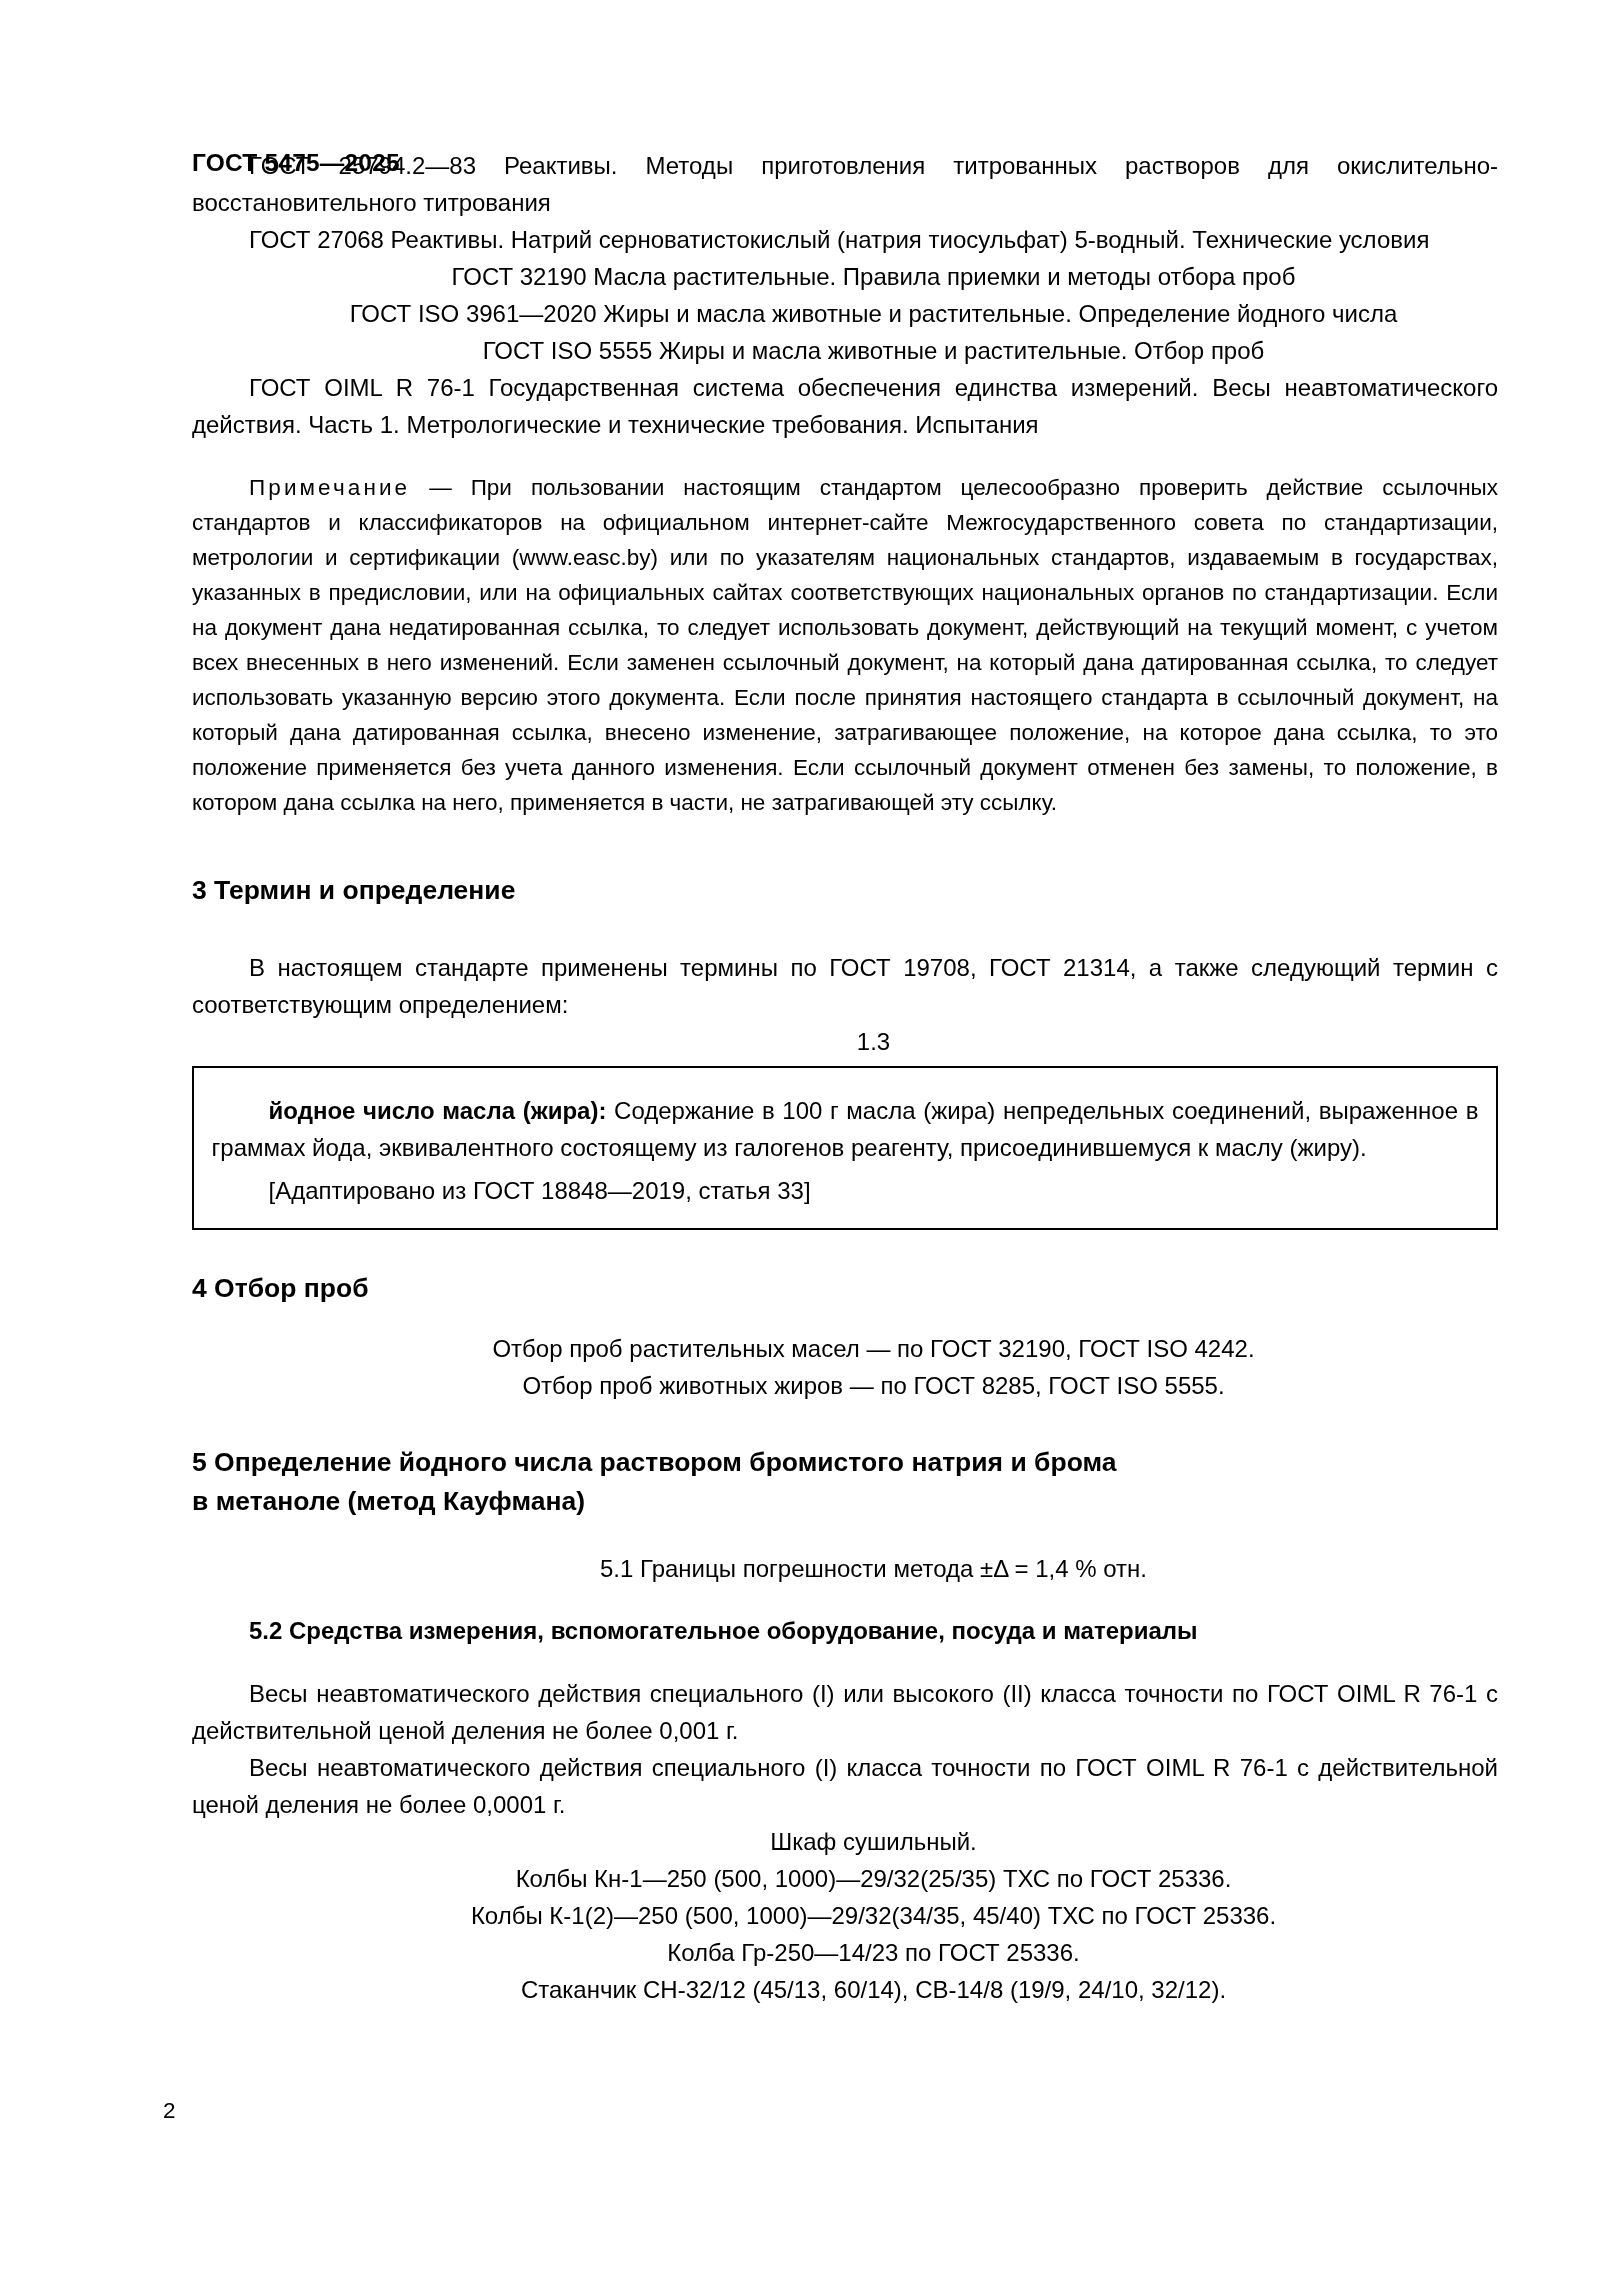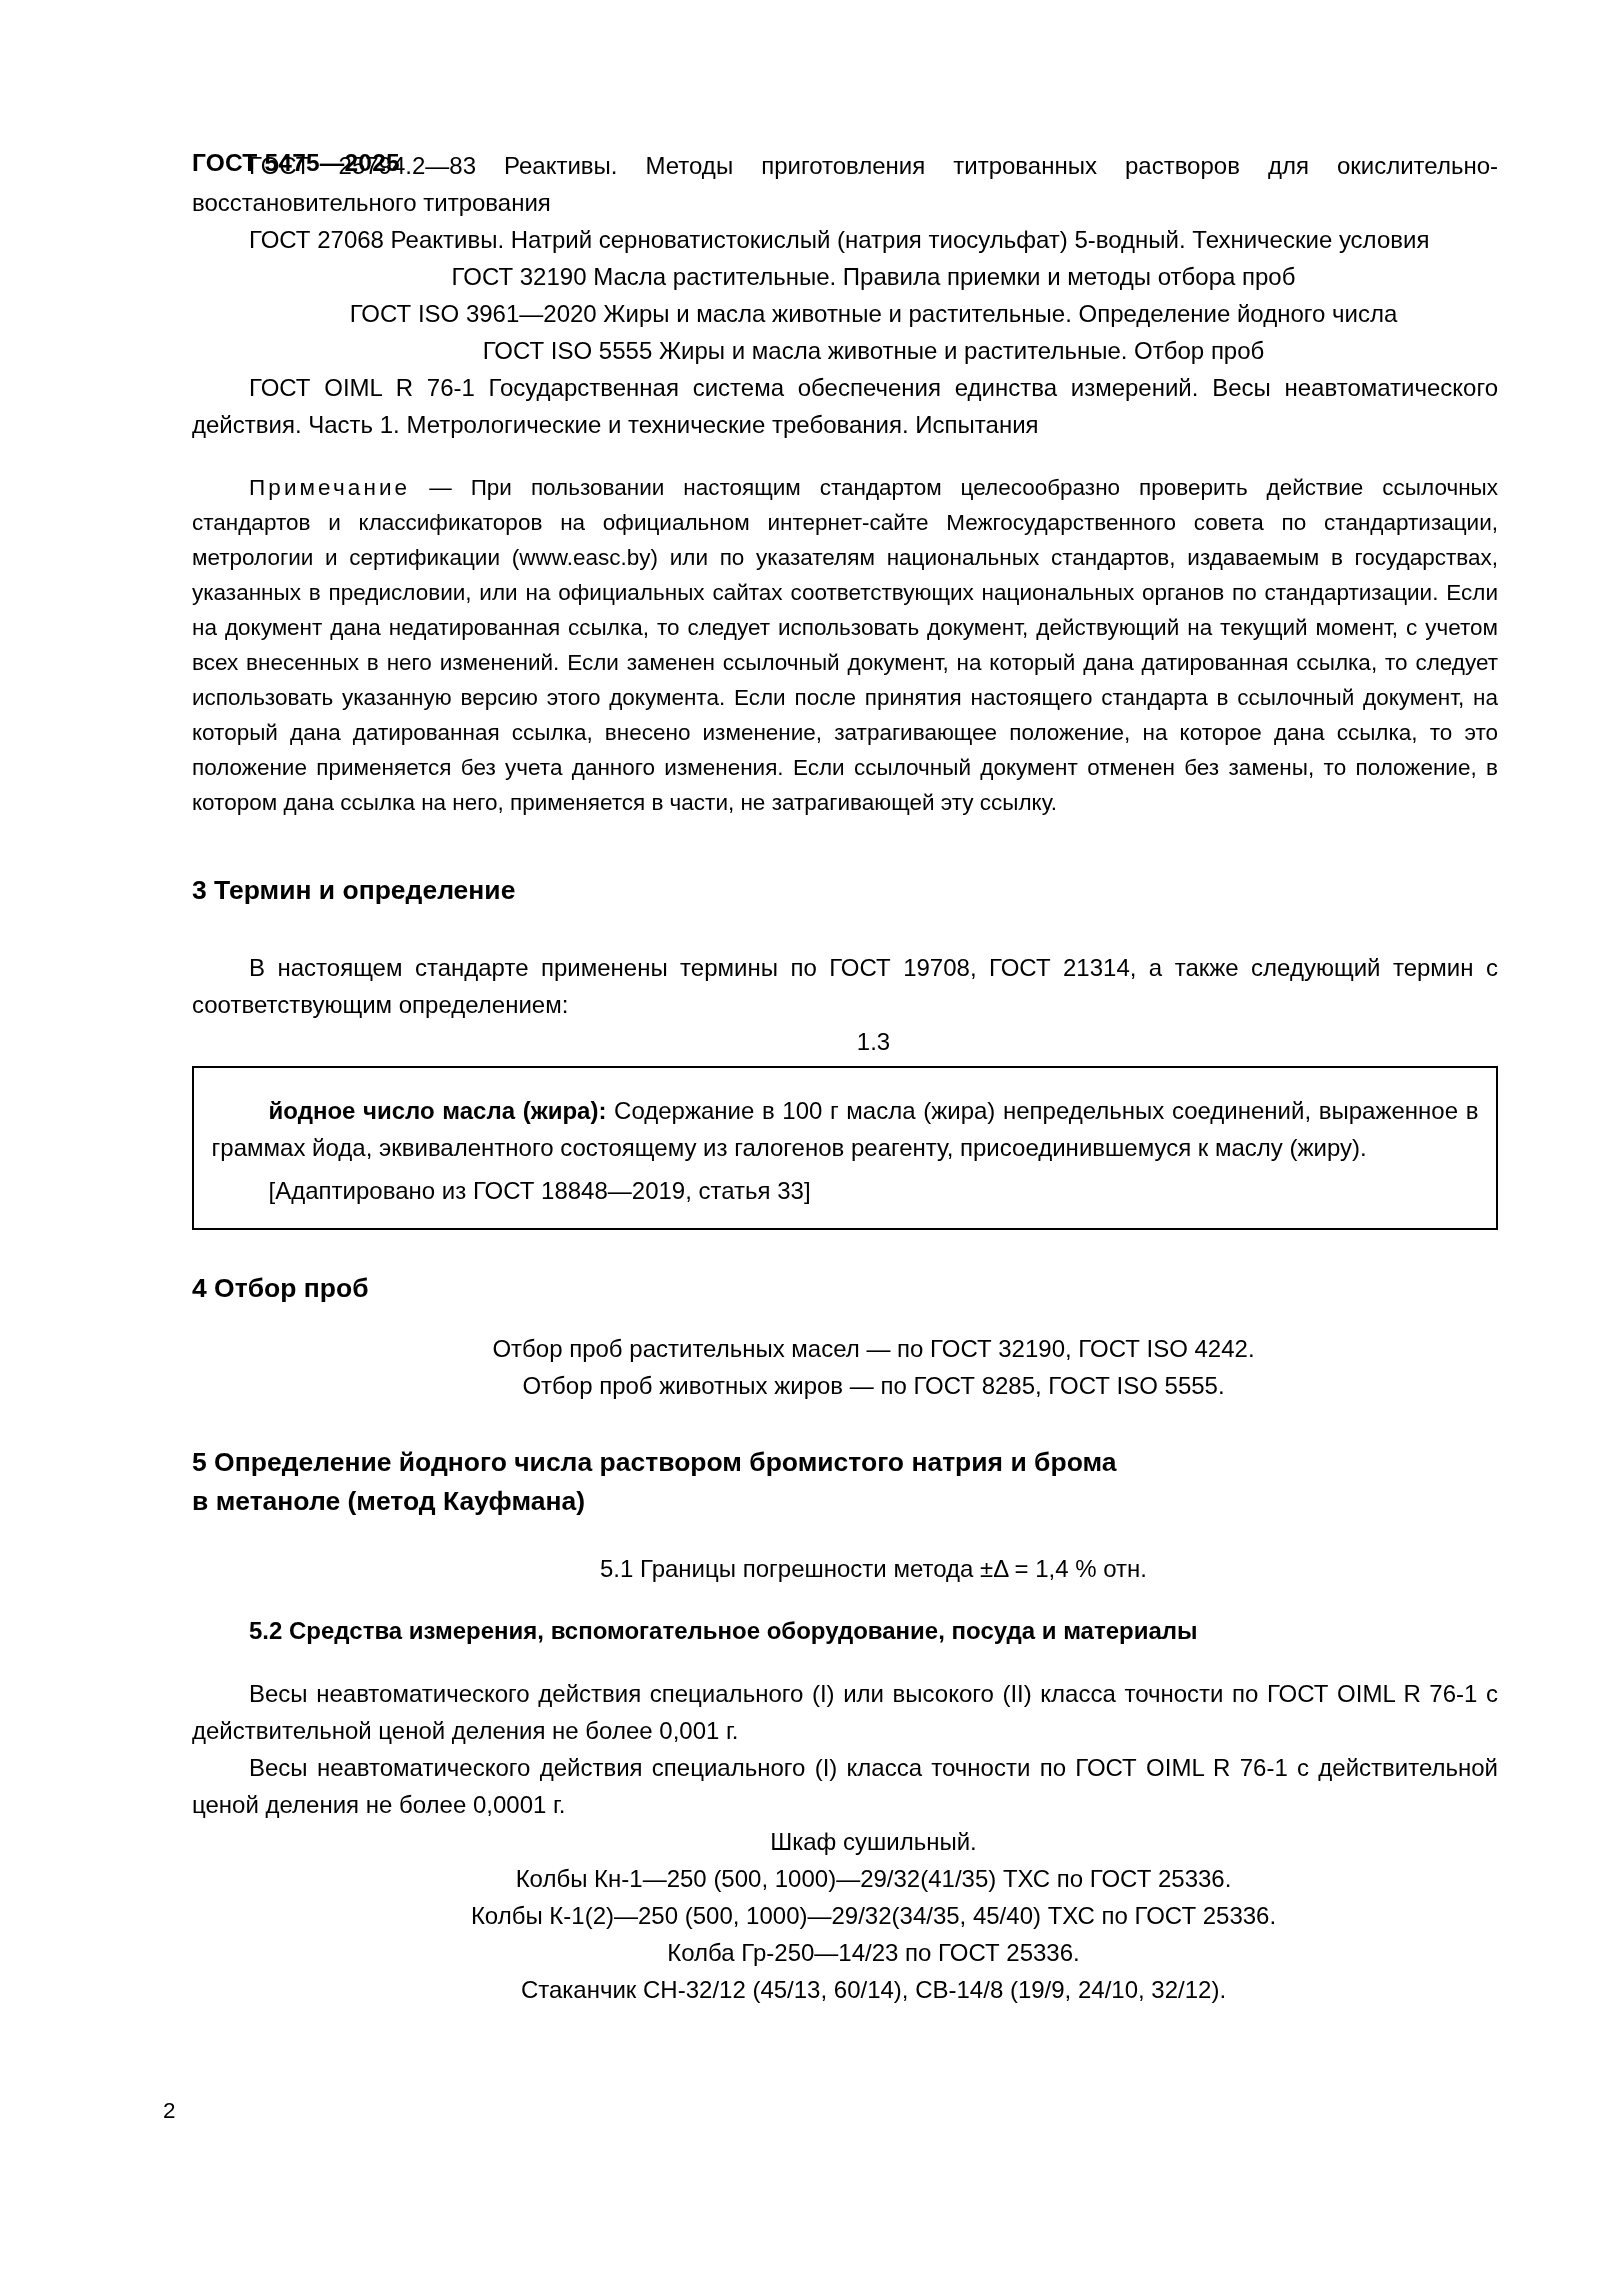--- a/index.html
+++ b/index.html
@@ -196,21 +196,21 @@
     <div class="sp-26"></div>
 
     <h3 class="h-sub" style="text-indent:57px">5.2 Средства измерения, вспомогательное оборудование, посуда и материалы</h3>
 
     <div class="sp-26"></div>
 
     <p class="para indent tight">Весы неавтоматического действия специального (I) или высокого (II) класса точности по ГОСТ OIML R 76-1 с действительной ценой деления не более 0,001 г.</p>
     <p class="para indent tight">Весы неавтоматического действия специального (I) класса точности по ГОСТ OIML R 76-1 с действительной ценой деления не более 0,0001 г.</p>
 
     <p class="line">Шкаф сушильный.</p>
-    <p class="line">Колбы Кн-1—250 (500, 1000)—29/32(41/35) ТХС по ГОСТ 25336.</p>
+    <p class="line">Колбы Кн-1—250 (500, 1000)—29/32(25/35) ТХС по ГОСТ 25336.</p>
     <p class="line">Колбы К-1(2)—250 (500, 1000)—29/32(34/35, 45/40) ТХС по ГОСТ 25336.</p>
     <p class="line">Колба Гр-250—14/23 по ГОСТ 25336.</p>
     <p class="line">Стаканчик СН-32/12 (45/13, 60/14), СВ-14/8 (19/9, 24/10, 32/12).</p>
 
   </div>
 
   <div class="folio">2</div>
 
 </div>
 

